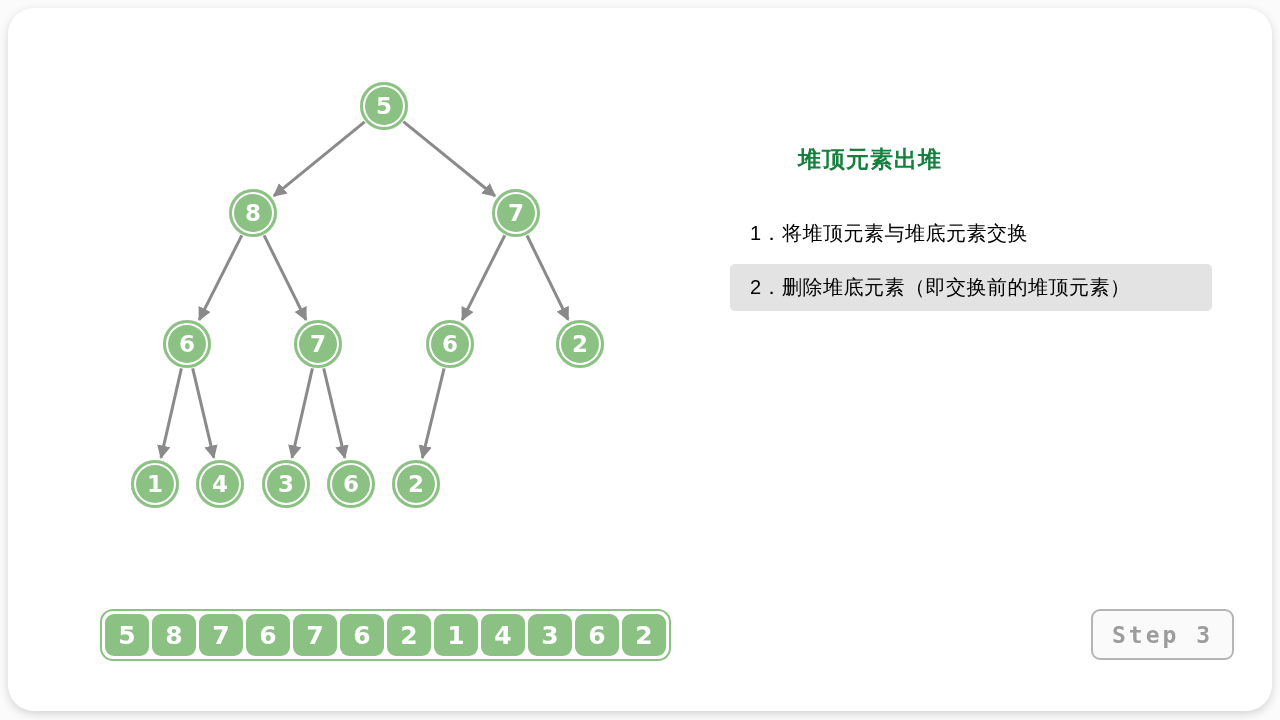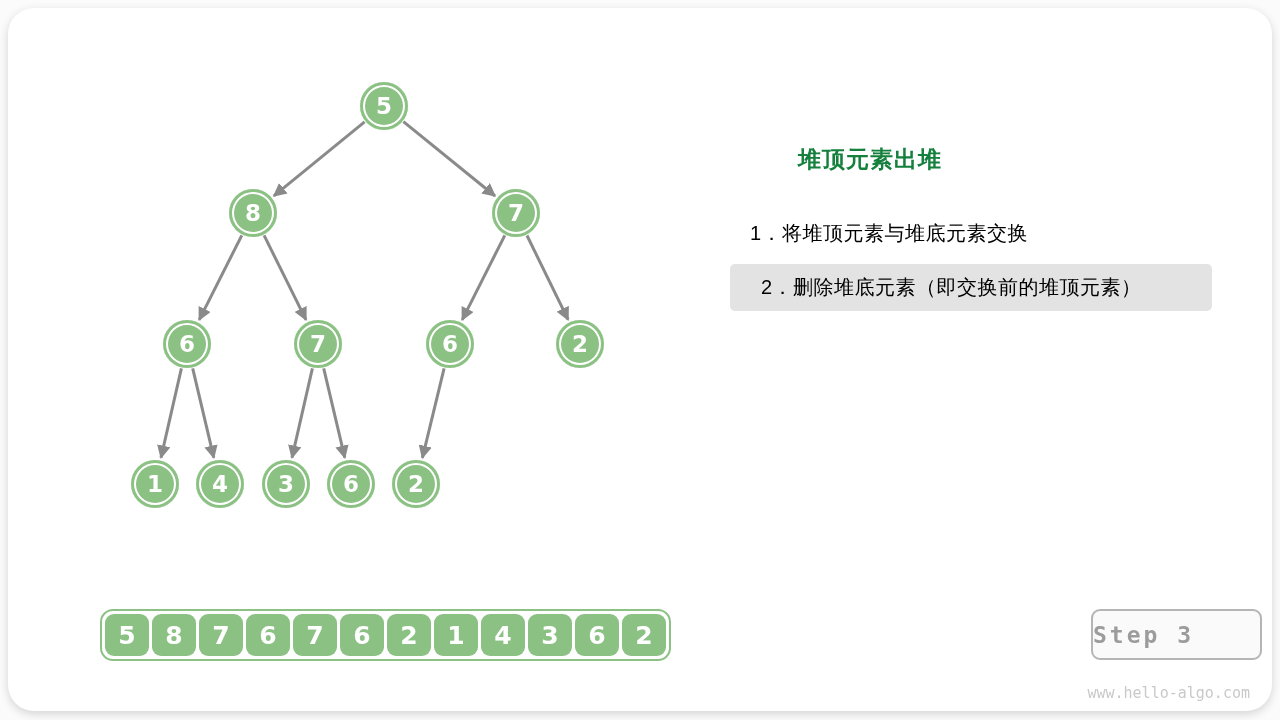--- a/index.html
+++ b/index.html
@@ -29,38 +29,38 @@
     position:absolute;left:742px;top:136px;
     font-size:23px;font-weight:bold;color:#15803d;letter-spacing:1px;margin-left:48px;
   }
   .step-item{
     position:absolute;font-size:20px;color:#000000;letter-spacing:0.5px;
   }
   .step-item.plain{left:742px;top:212px;}
   .step-item.highlighted{
     left:722px;top:256px;width:482px;height:47px;
     background:var(--highlight);border-radius:5px;
-    line-height:47px;padding-left:31px;
+    line-height:47px;padding-left:20px;
   }
   .array{
     position:absolute;left:92px;top:601px;
     display:inline-flex;gap:3px;
     background:#ffffff;border:2px solid var(--green);
     border-radius:13px;padding:3px;
   }
   .cell{
     width:44px;height:42px;border-radius:9px;background:var(--green);
     color:#ffffff;font-size:25px;font-weight:600;
     display:flex;align-items:center;justify-content:center;
     font-family:"DejaVu Sans",sans-serif;
   }
   .badge{
-    position:absolute;left:1083px;top:601px;width:171px;height:51px;
+    position:absolute;left:1083px;top:601px;width:143px;height:51px;
     background:#fafafa;border:2px solid #b5b5b5;border-radius:9px;
-    display:flex;align-items:center;
+    display:flex;align-items:center;justify-content:center;
   }
   .badge span{
     font-family:"DejaVu Sans Mono",monospace;
     font-size:23px;font-weight:bold;color:#9C9C9C;letter-spacing:3px;
   }
   .watermark{
     position:absolute;left:1000px;top:676px;width:242px;
     text-align:right;
     font-family:"DejaVu Sans Mono",monospace;
     font-size:15px;color:#C9C9C9;
@@ -122,16 +122,15 @@
       <div class="cell">4</div>
       <div class="cell">3</div>
       <div class="cell">6</div>
       <div class="cell">2</div>
     </div>
 
     <div class="badge">
       <span>Step 3</span>
     </div>
 
-    <div class="watermark">www.hello-algo.com</div>
 
   </div>
 </div>
 
 </body></html>

